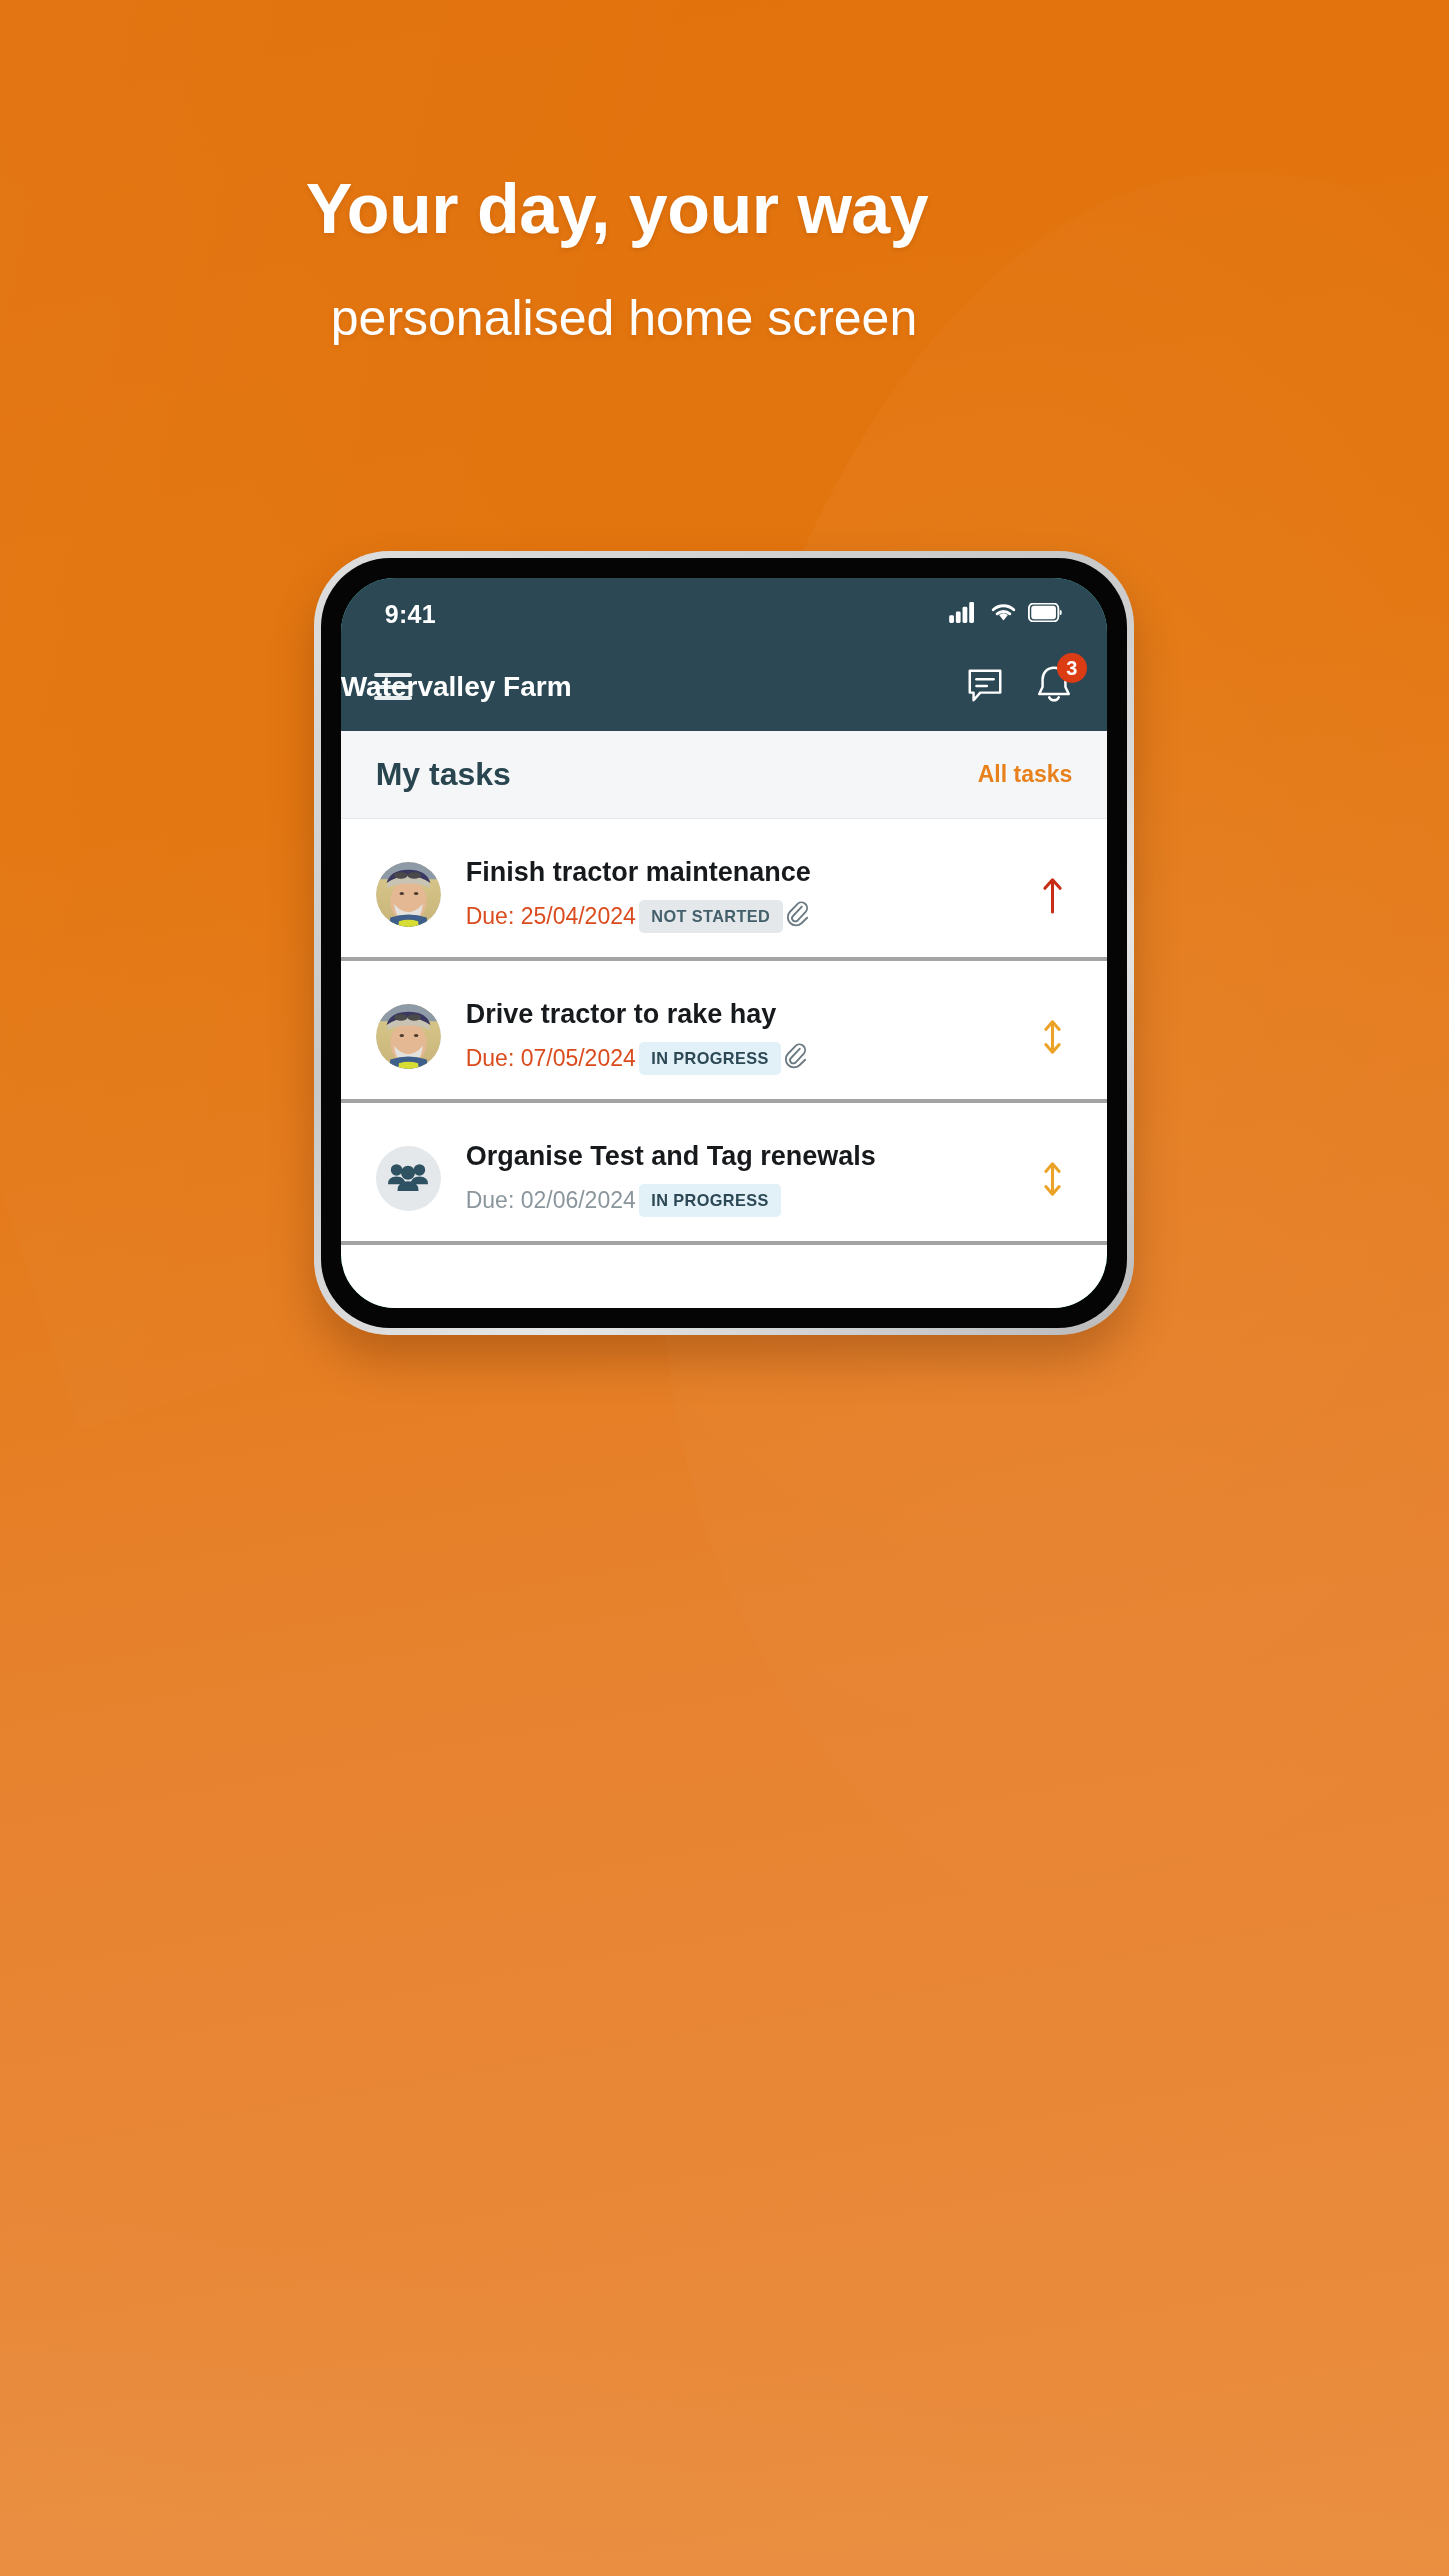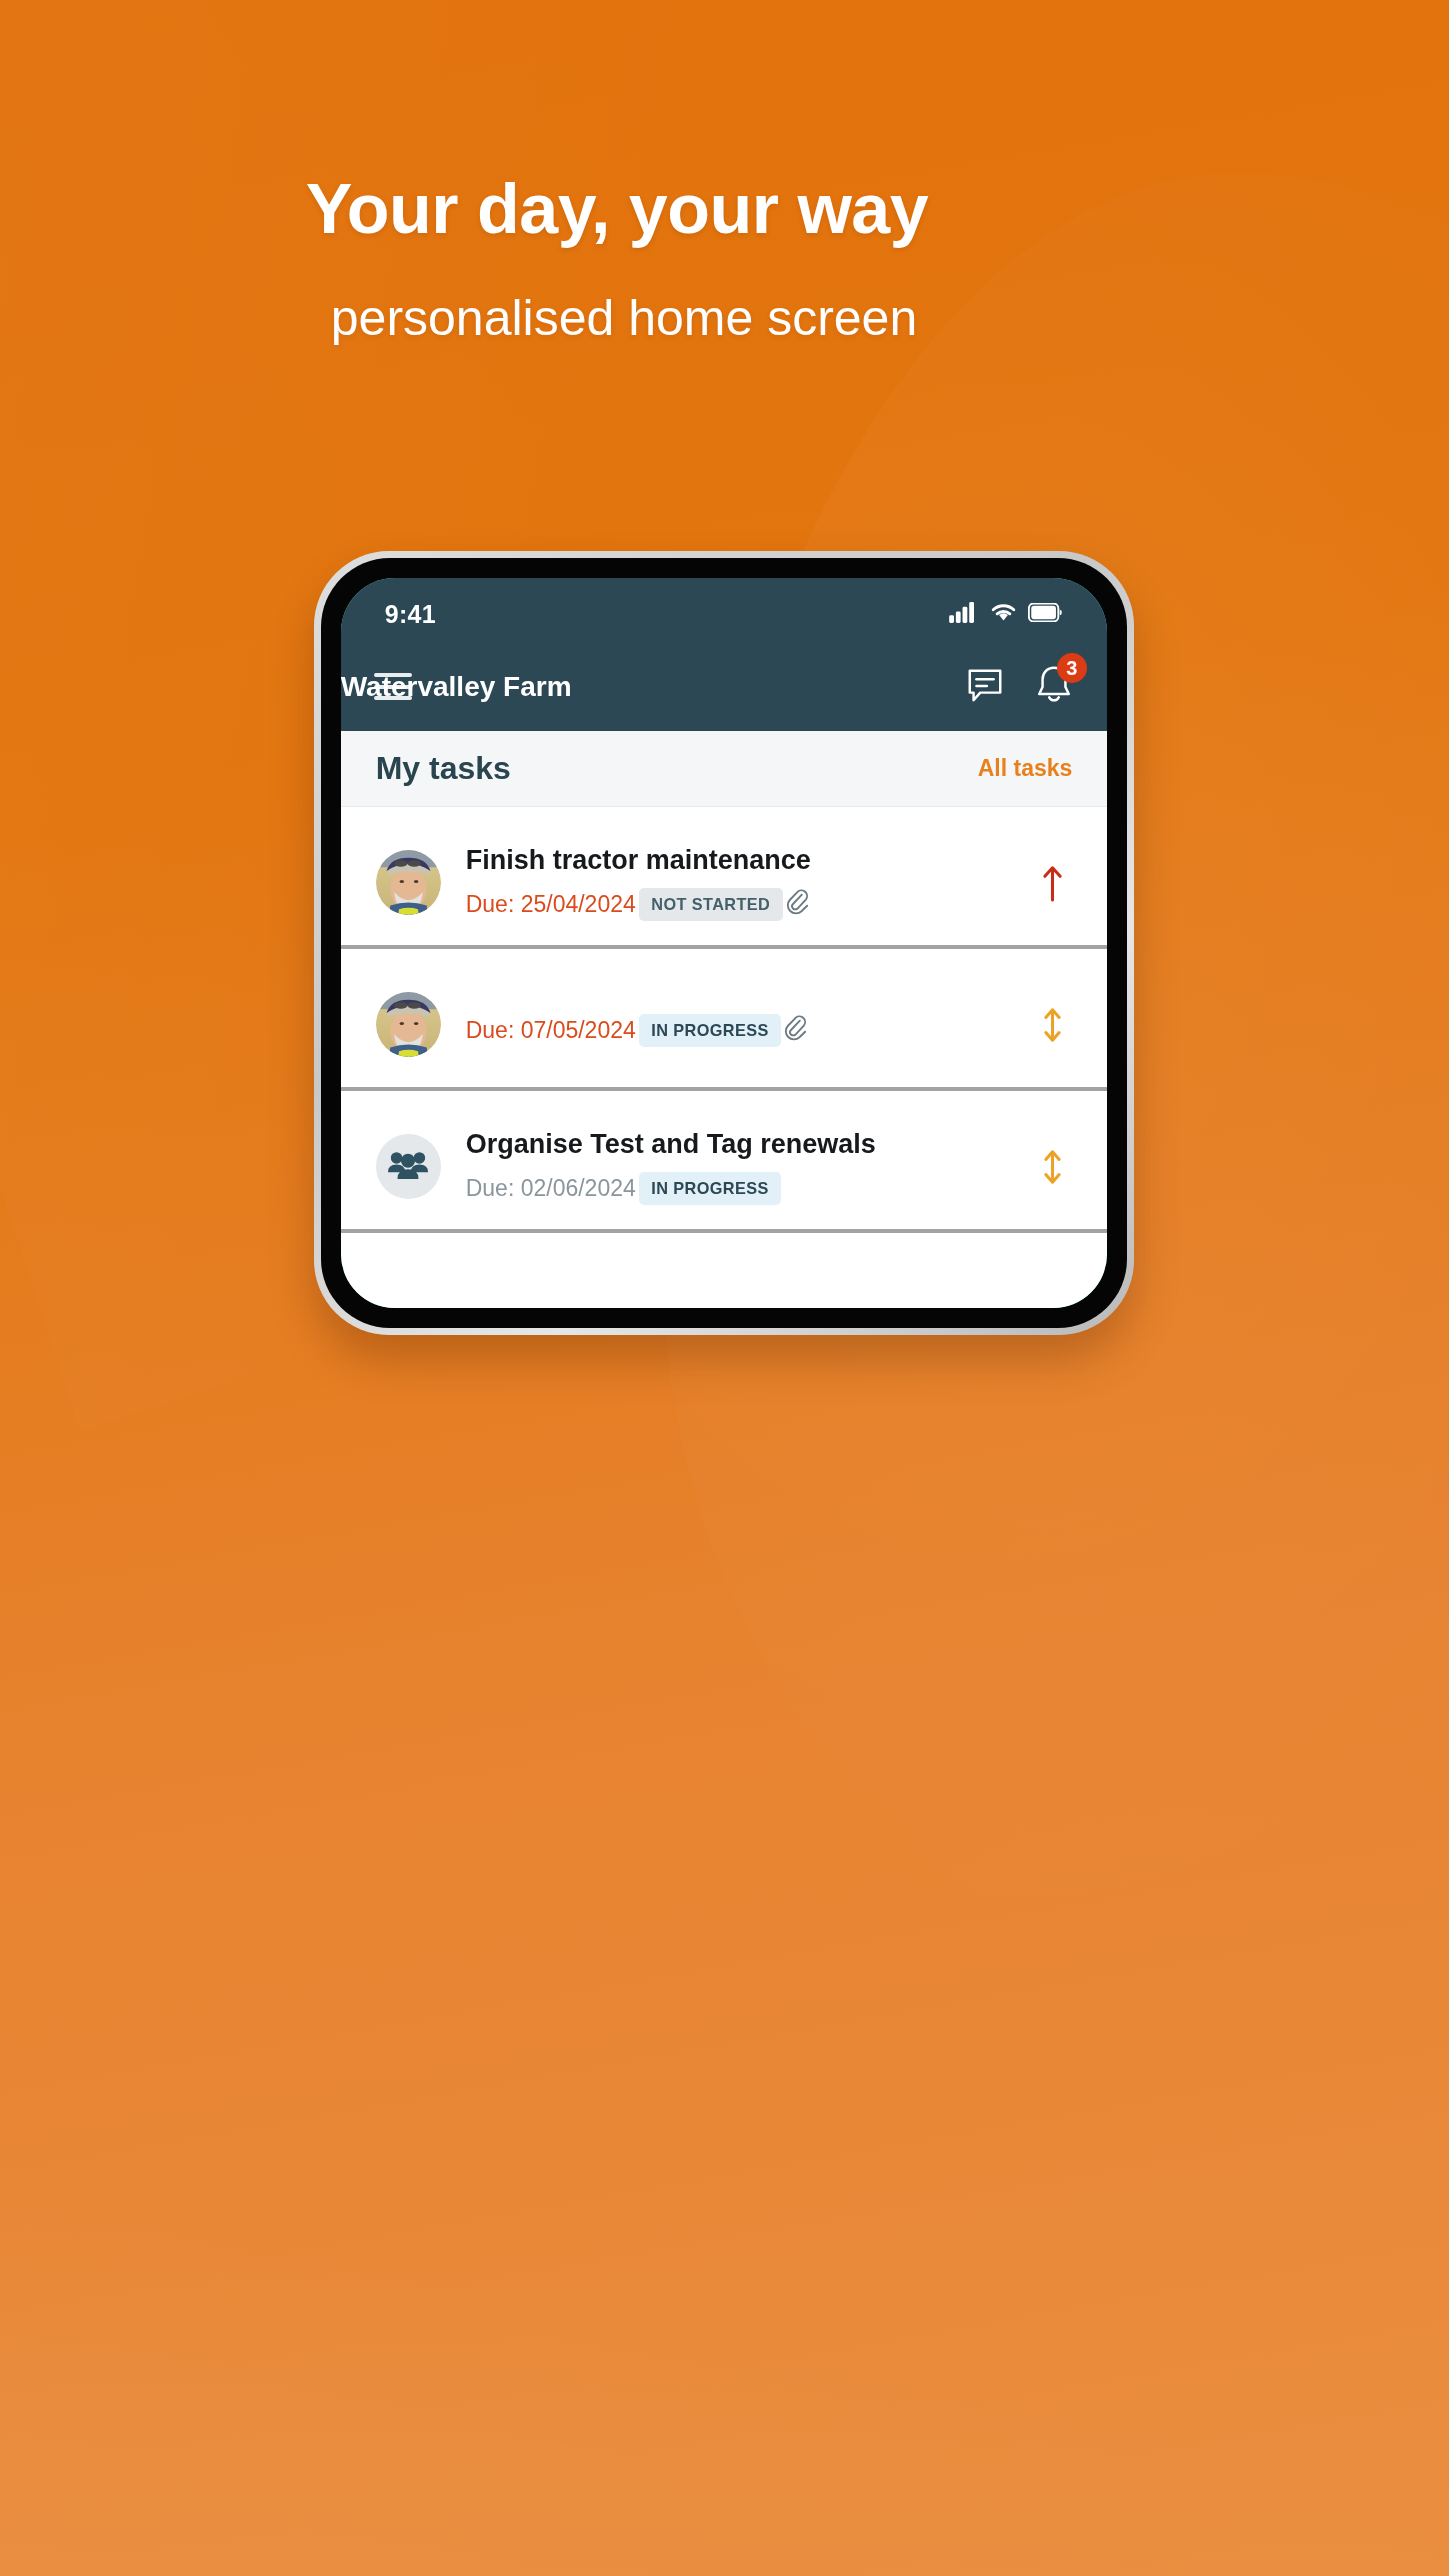--- a/index.html
+++ b/index.html
@@ -122,21 +122,21 @@
     font-size: 20px; font-weight: bold;
     display: flex; align-items: center; justify-content: center;
     line-height: 1;
   }
 
   
   .screen-body { flex: 1; overflow: hidden; background: #ffffff; display:flex; flex-direction: column; }
 
   .section-head {
     background: #F4F6F7;
-    padding: 19px 35px;
+    padding: 25px 35px;
     display: flex; align-items: center;
     border-bottom: 1px solid #E6E9EB;
     text-align: center;
   }
   .section-head h2 { color: #29454F; font-size: 32px; font-weight: bold; }
   .section-head .link { margin-left: auto; color: #E8801C; font-size: 23px; font-weight: bold; }
 
   .task-row {
     display: flex; align-items: center;
     padding: 19px 33px 5px 35px;
@@ -320,20 +320,21 @@
                   <ellipse cx="40" cy="14" rx="7" ry="3.4" fill="#4A4A4A"></ellipse>
                   <path d="M19 44 q15 17 30 0 q-2 19 -15 19 q-13 0 -15 -19 Z" fill="#E4E2DD"></path>
                   <path d="M15 58 q19 -6 38 0 l2 12 H13 Z" fill="#3E5F8A"></path>
                   <path d="M24 62 q10 -3 20 0 l1 8 H23 Z" fill="#D8DD33"></path>
                   <ellipse cx="27" cy="33" rx="2.3" ry="1.6" fill="#4A3A2E"></ellipse>
                   <ellipse cx="42" cy="33" rx="2.3" ry="1.6" fill="#4A3A2E"></ellipse>
                 </g>
               </svg>
             </div>
             <div class="task-main">
+              <div class="task-title">Drive tractor to rake hay</div>
               <div class="task-meta">
                 <span class="task-due overdue">Due: 07/05/2024</span>
                 <span class="badge inprogress">IN PROGRESS</span>
                 <span class="clip">
                   <svg width="25" height="27" viewBox="0 0 26 28">
                     <path d="M19 7.5 L9 18 a3.6 3.6 0 0 0 5.1 5.1 L23.5 13 a6.4 6.4 0 0 0 -9 -9 L5.6 13.2 a9.2 9.2 0 0 0 13 13 L25 20" fill="none" stroke="#6B7A82" stroke-width="2.1" stroke-linecap="round" transform="translate(-1,-1) scale(0.92)"></path>
                   </svg>
                 </span>
               </div>
             </div>

